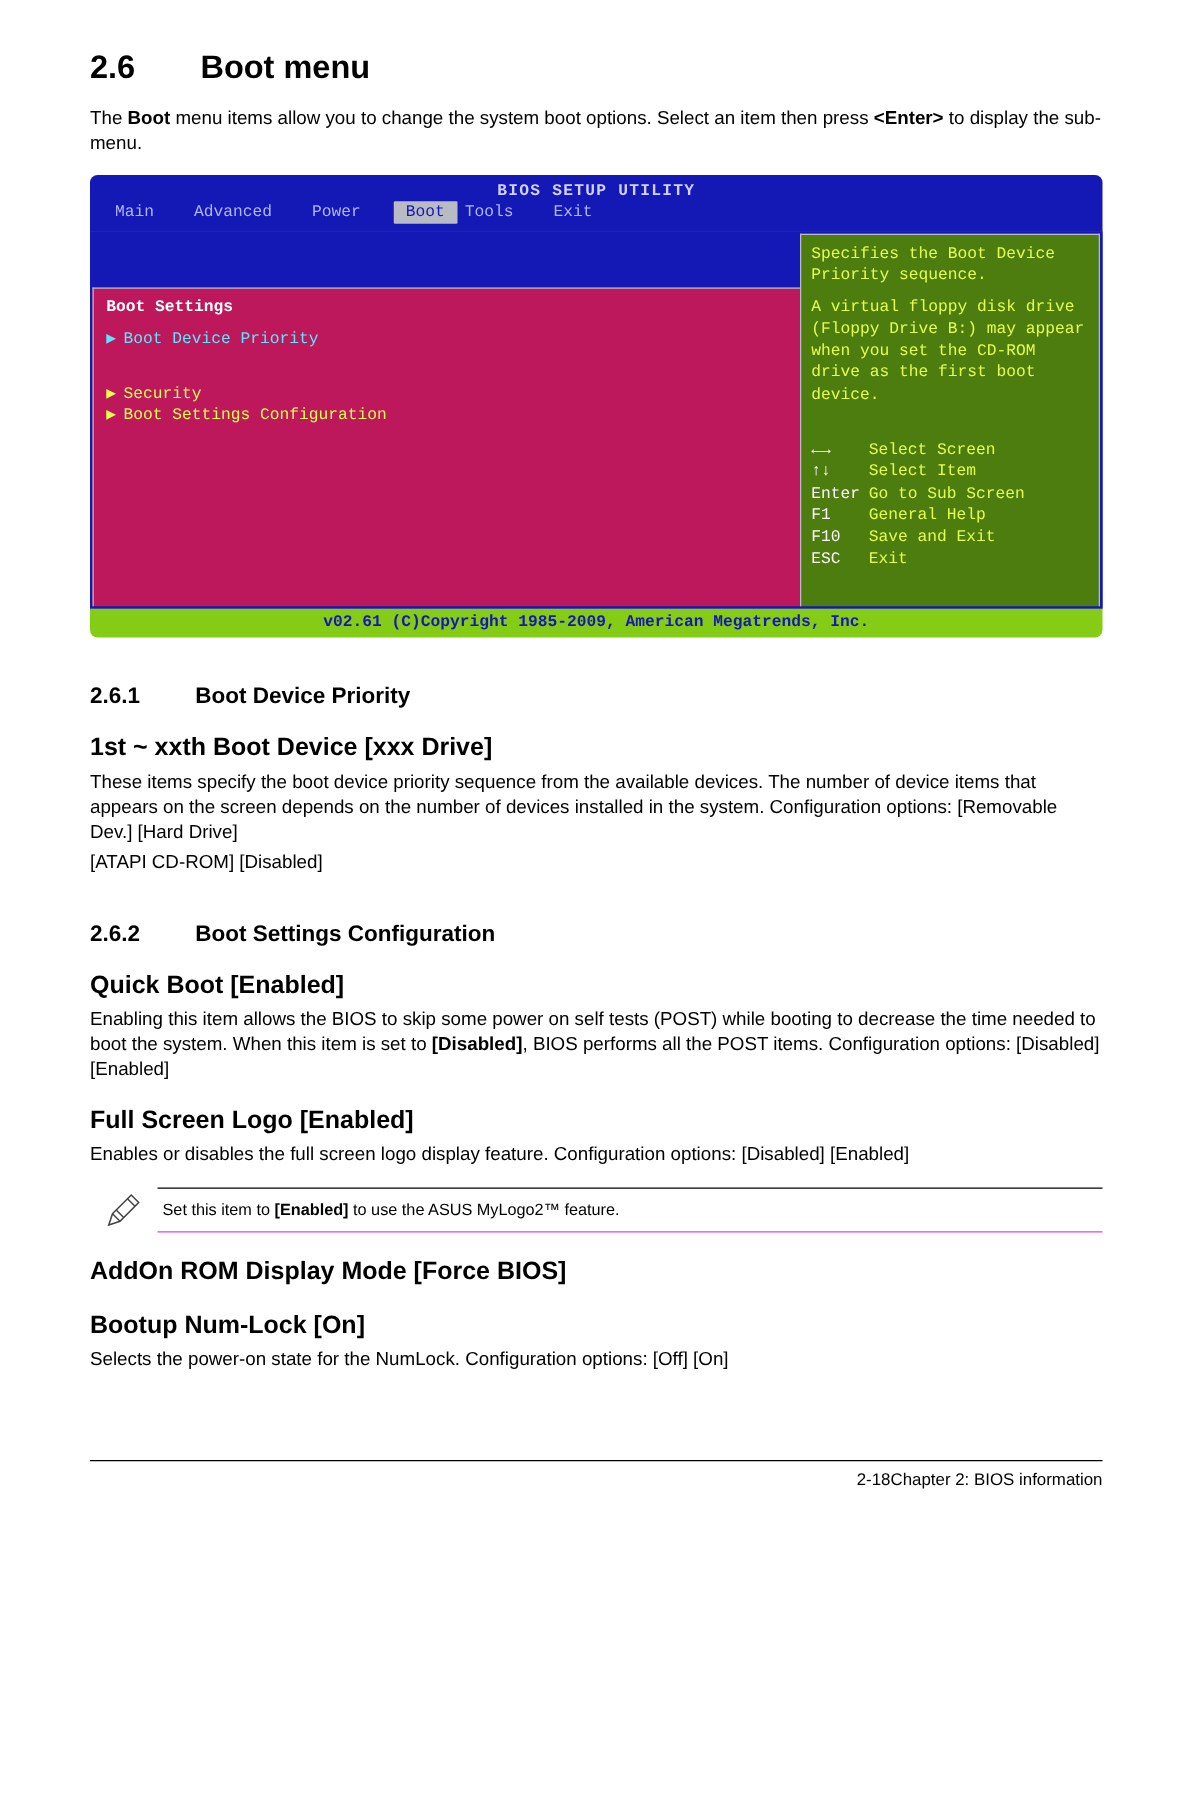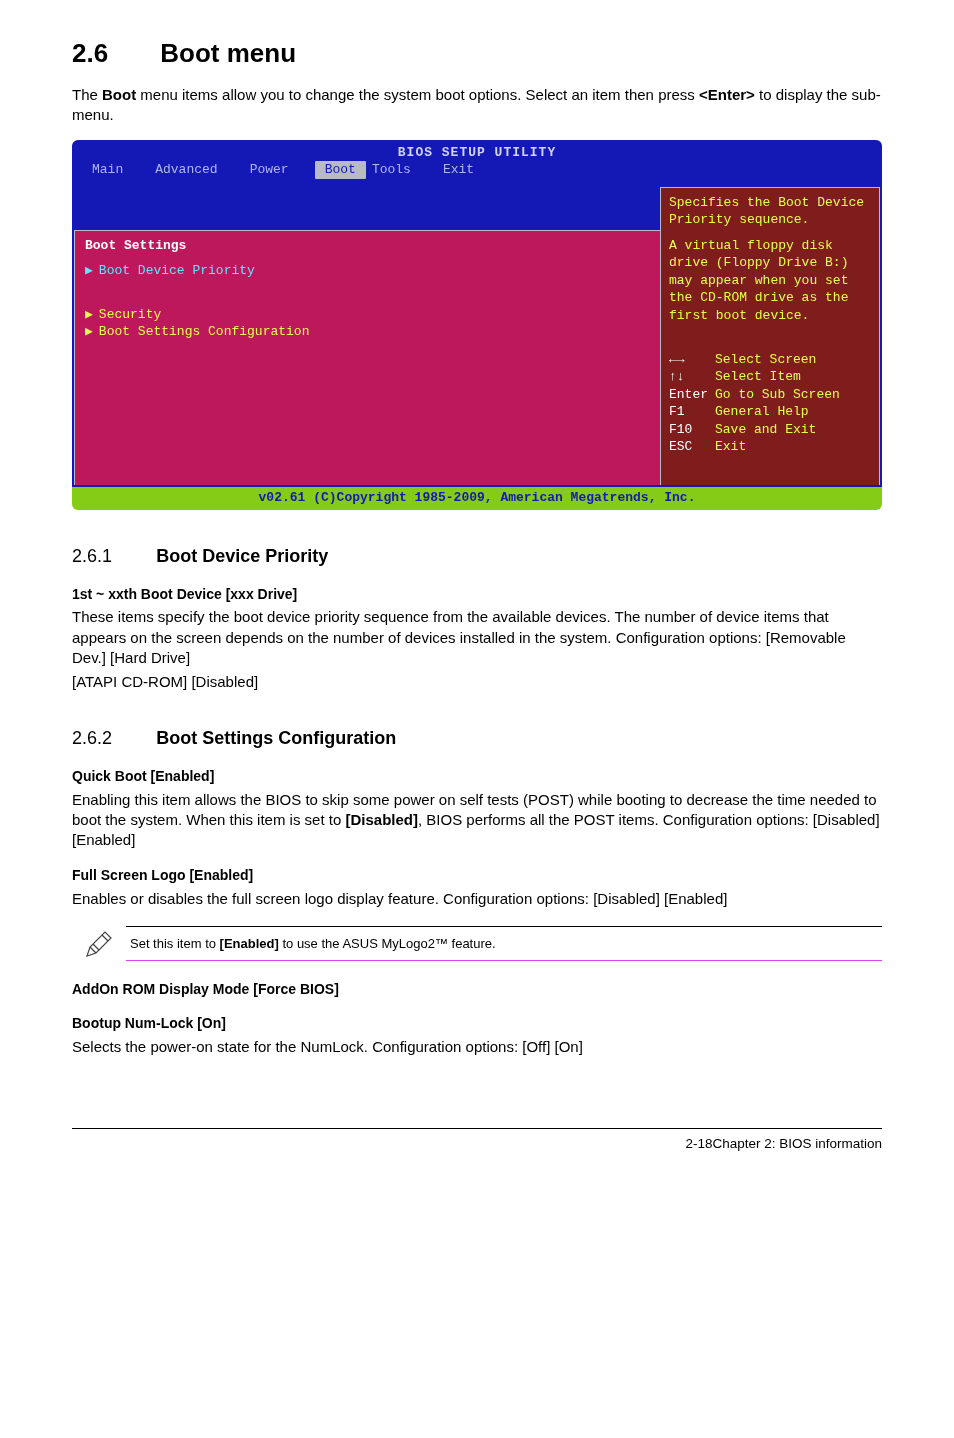--- a/index.html
+++ b/index.html
@@ -61,22 +61,22 @@
     background: #be185d;
     border: 1px solid #b8bbc4;
     border-right: none;
     border-bottom: none;
     padding: 6px 10px 26px 10px;
     min-height: 255px;
     position: relative;
     margin-top: 43px;
   }
   .bios-right {
-    width: 220px;
-    background: #7f1d1d;
+    width: 240px;
+    background: #4d7c0f;
     border: 1px solid #b8bbc4;
     border-bottom: none;
     padding: 6px 8px 10px 8px;
     color: #e4ff4b;
   }
   .bios-left-title { color: #ffffff; font-weight: bold; }
   .bios-left-item { color: #e4ff4b; margin-top: 4px; }
   .cyan { color: #5de7ff; }
   .tri { color: #e4ff4b; margin-right: 6px; }
   .tri-cyan { color: #5de7ff; margin-right: 6px; }
@@ -87,23 +87,23 @@
     color: #1418b4;
     text-align: center;
     font-weight: bold;
     padding: 2px 0 4px 0;
     border-bottom-left-radius: 6px;
     border-bottom-right-radius: 6px;
   }
 
   
   .subsec { margin-top: 34px; }
-  .subsec-num { font-size: 18px; font-weight: normal; display: inline-block; margin-right: 40px; }
+  .subsec-num { font-size: 18px; font-weight: bold; display: inline-block; margin-right: 40px; }
   .subsec-title { font-size: 18px; font-weight: bold; }
-  .item-head { font-size: 14px; font-weight: bold; margin-top: 16px; margin-bottom: 4px; }
+  .item-head { font-size: 20px; font-weight: bold; margin-top: 16px; margin-bottom: 4px; }
   .para { font-size: 15px; margin-bottom: 4px; }
 
   
   .note-row { display: flex; align-items: center; margin-top: 16px; margin-bottom: 18px; }
   .note-icon { width: 54px; flex-shrink: 0; display: flex; align-items: center; justify-content: center; }
   .note-text-wrap { flex: 1; border-top: 1px solid #000; border-bottom: 1px solid #d946ef; padding: 8px 0 8px 4px; font-size: 13px; }
 
   
   .page-footer {
     margin-top: 70px;

